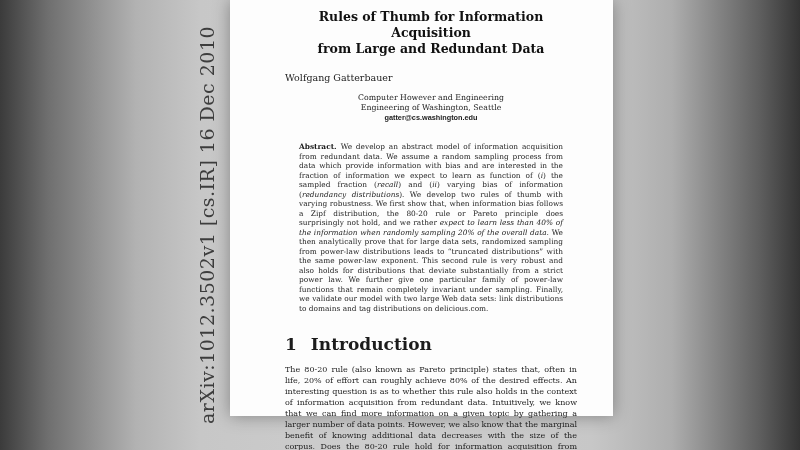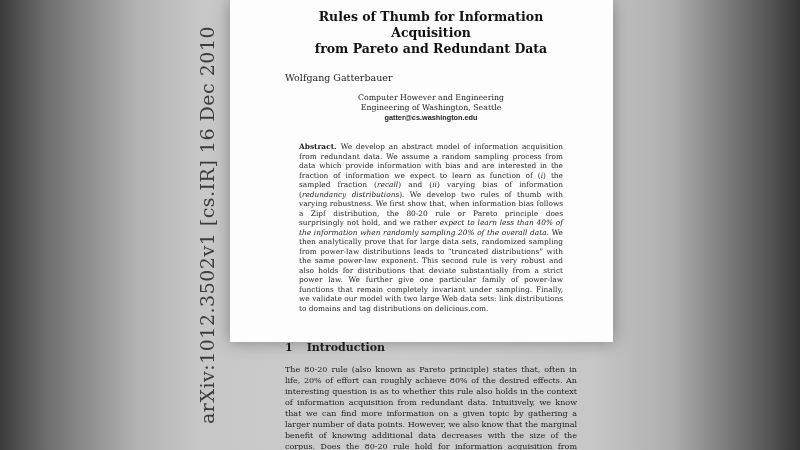--- a/index.html
+++ b/index.html
@@ -24,21 +24,21 @@
     text-align: center;
     white-space: nowrap;
     font-size: 19px;
     letter-spacing: 0.5px;
     color: #3d3d3d;
   }
 
   .page {
     position: absolute;
     left: 230px; top: 0;
-    width: 383px; height: 342px;
+    width: 383px; height: 416px;
     background: #fdfdfd;
     box-shadow: 0 0 16px rgba(0,0,0,0.35);
     padding: 6px 36px 0 55px;
   }
 
   .title {
     text-align: center;
     font-weight: bold;
     font-size: 12.5px;
     line-height: 16px;
@@ -66,23 +66,23 @@
   }
 
   .abstract {
     margin: 19px 14px 16px 14px;
     font-size: 7.4px;
     line-height: 9.5px;
     text-align: justify;
   }
 
   .section-heading {
-    margin-top: 28px;
+    margin-top: 21px;
     font-weight: bold;
-    font-size: 11px;
+    font-size: 17px;
   }
   .section-heading .sec-num { margin-right: 14px; }
 
   .body-par {
     font-size: 8px;
     line-height: 11px;
     text-align: justify;
     margin-top: 10px;
   }
 
@@ -93,21 +93,21 @@
 <body>
 
 <div class="stage">
 
   <div class="arxiv-strip">arXiv:1012.3502v1  [cs.IR]  16 Dec 2010</div>
 
   <div class="page">
 
     <div class="title">
       <span>Rules of Thumb for Information Acquisition</span><br>
-      <span>from Pareto and Redundant Data</span>
+      <span>from Large and Redundant Data</span>
     </div>
 
     <div class="author">Wolfgang Gatterbauer</div>
 
     <div class="affiliation">
       <div>Computer However and Engineering</div>
       <div>Engineering of Washington, Seattle</div>
       <div class="email">gatter@cs.washington.edu</div>
     </div>
 

